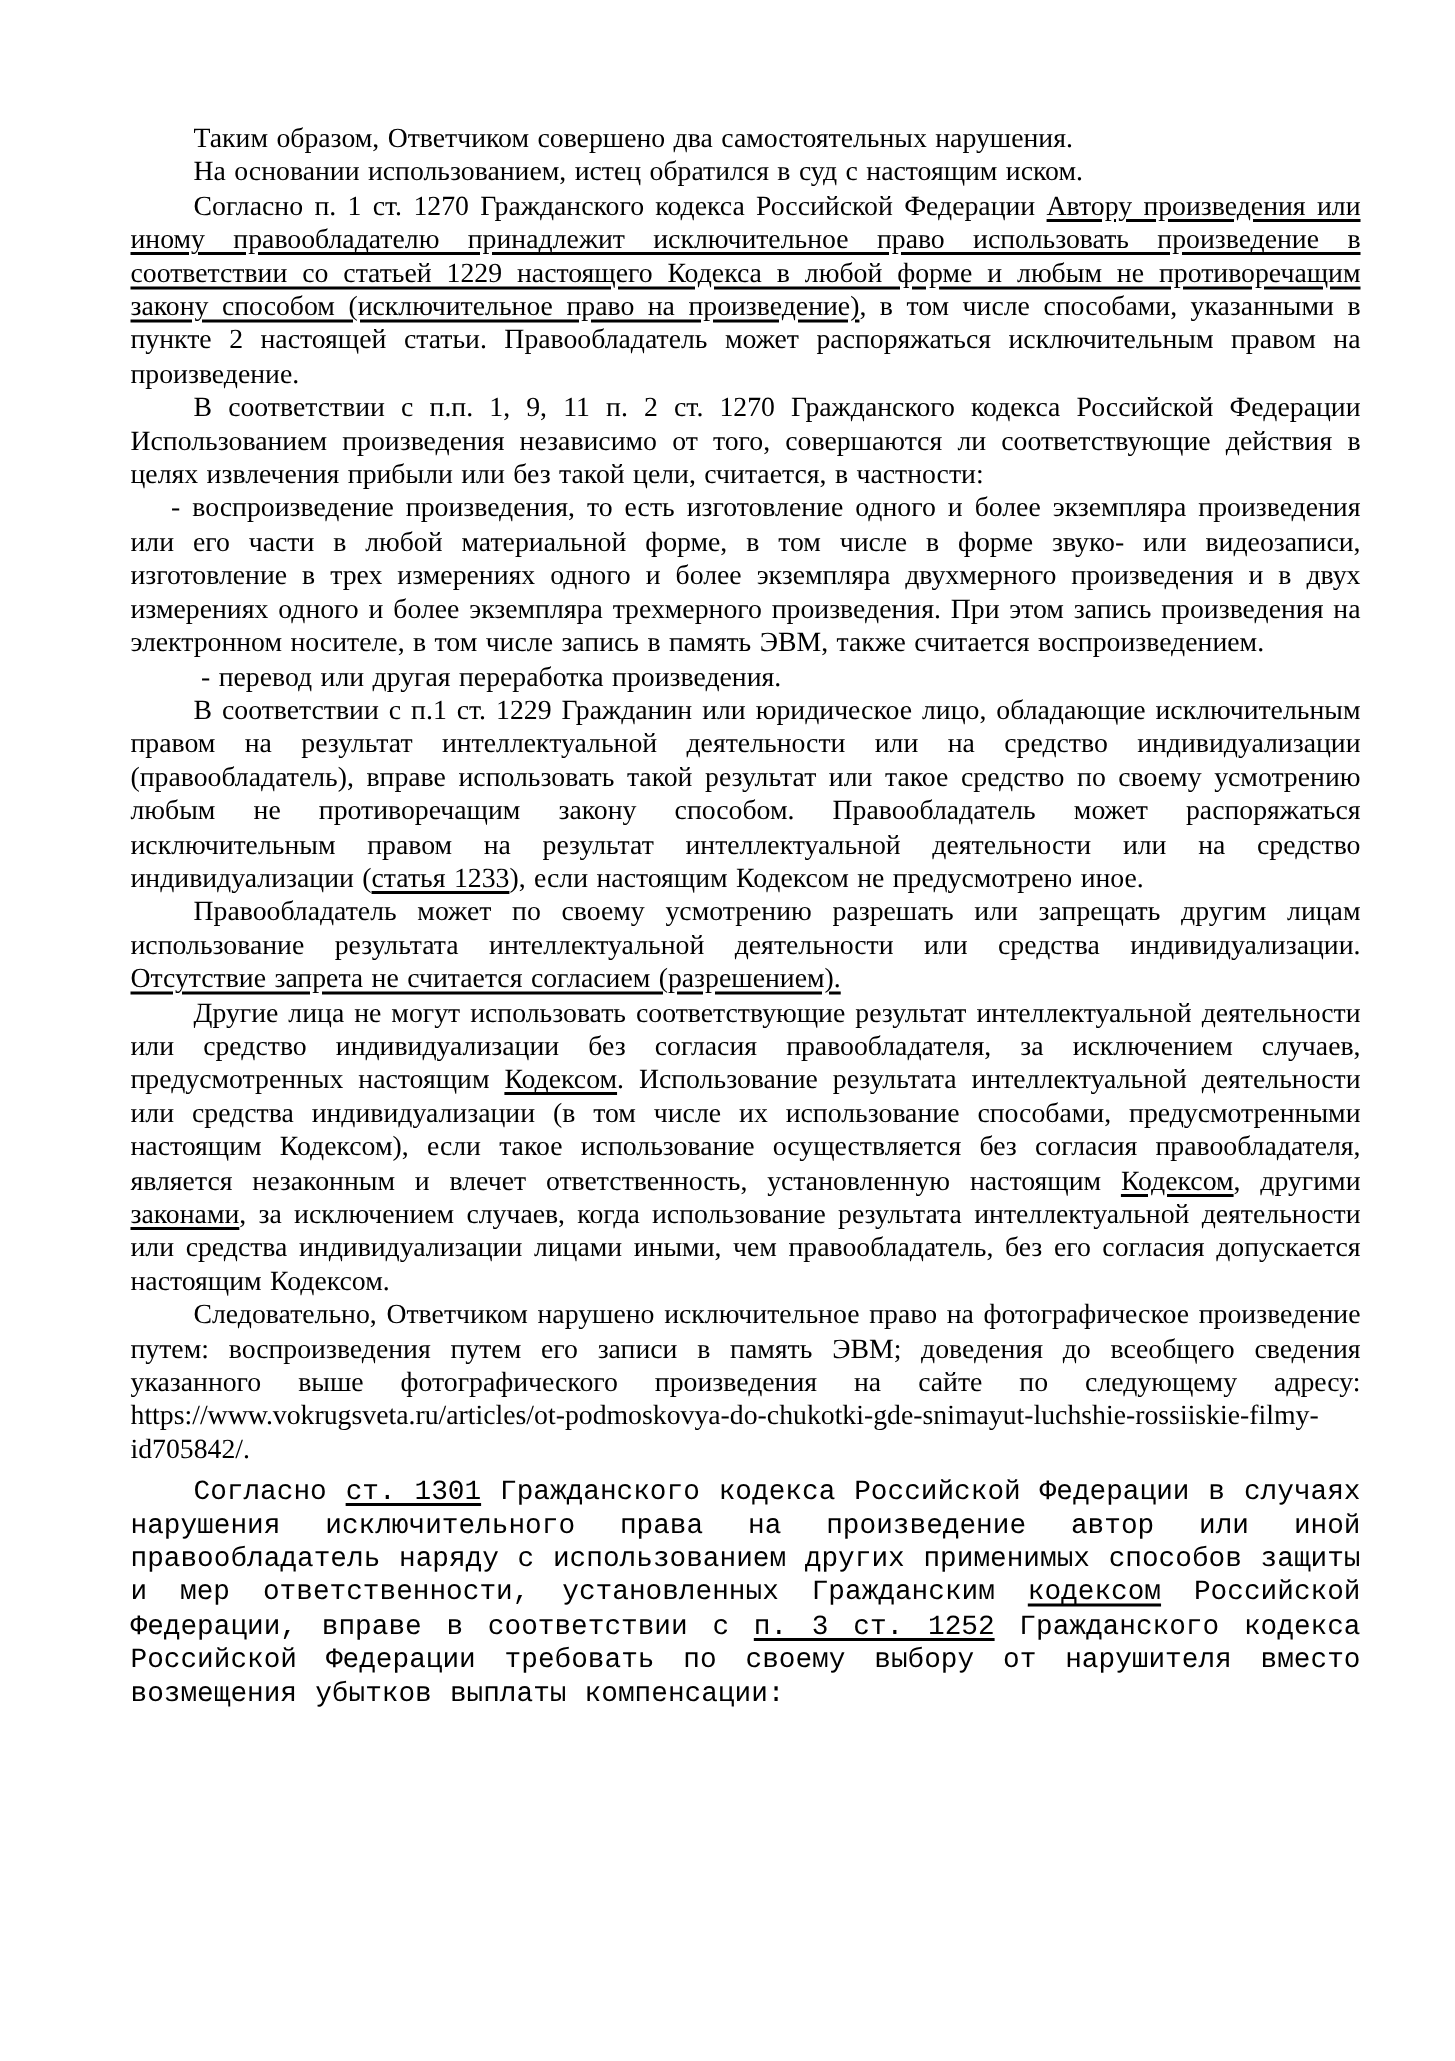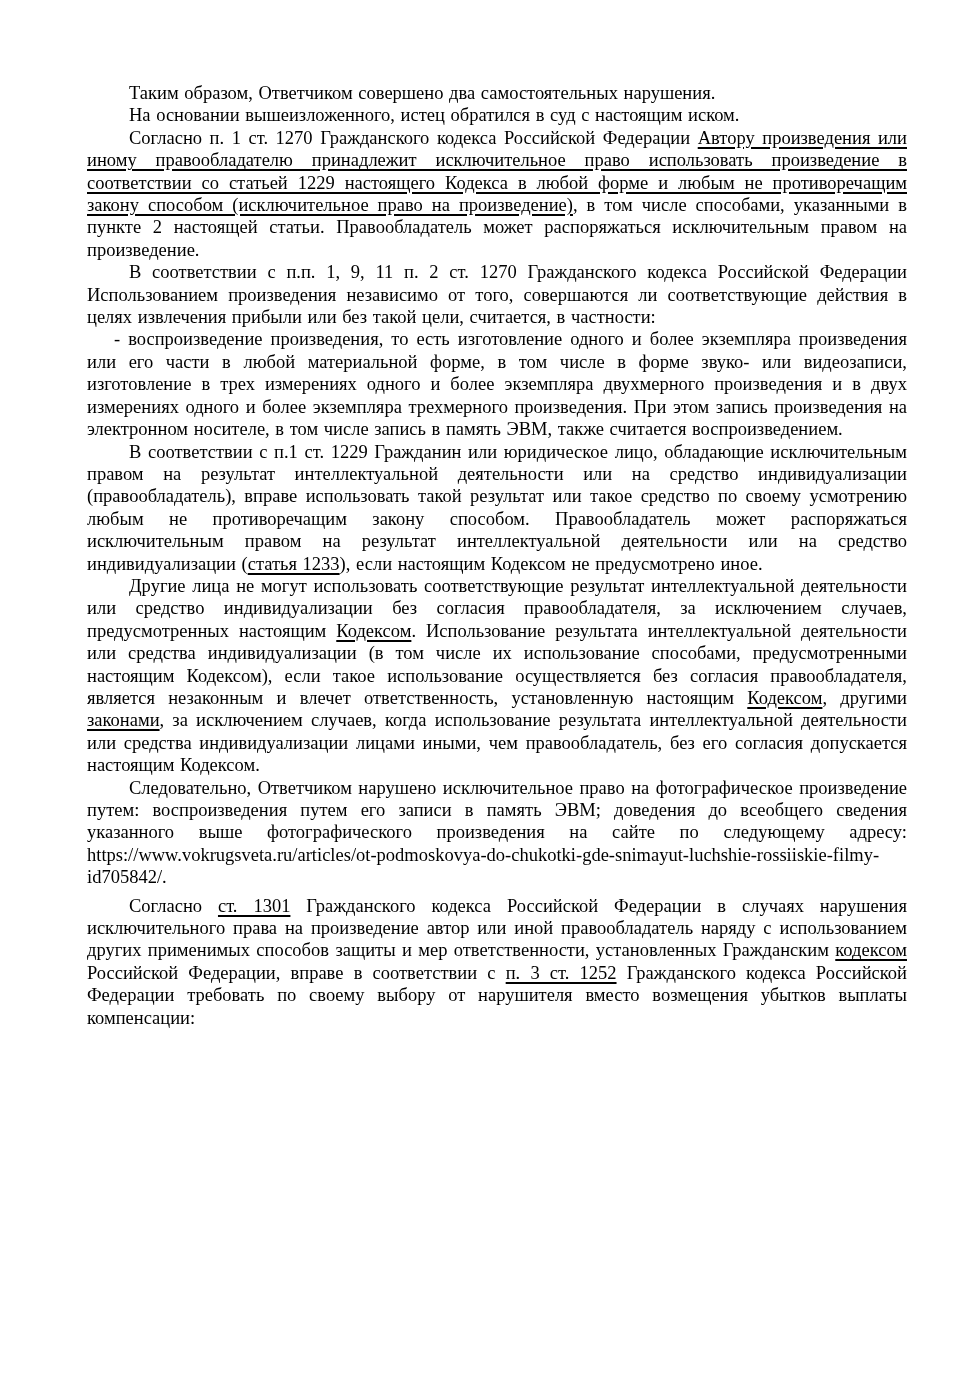--- a/index.html
+++ b/index.html
@@ -30,35 +30,37 @@
     overflow-wrap: anywhere;
   }
   .p-small {
     font-size: 15.5px !important;
     line-height: 21.5px !important;
     text-indent: 36px !important;
     word-spacing: 2px !important;
   }
   .p-dash { text-indent: 27px !important; }
   .p-dashwide { text-indent: 47px !important; }
-  .p-spaced { margin-top: 6px !important; }
+  .p-spaced { margin-top: 6px !important; font-family: Liberation Mono, monospace; }
   .u {
     text-decoration: underline;
     text-underline-offset: 3px;
     text-decoration-thickness: 1.5px;
   }
 </style>
 </head>
 <body>
 
 <div class="page">
   <div id="doc-body">
       <p><span>Таким образом, Ответчиком совершено два самостоятельных нарушения.</span></p>
-      <p><span>На основании вышеизложенного, истец обратился в суд с настоящим иском.</span></p>
+      <p><span>На основании использованием, истец обратился в суд с настоящим иском.</span></p>
       <p><span>Согласно п. 1 ст. 1270 Гражданского кодекса Российской Федерации </span><span class="u">Автору произведения или иному правообладателю принадлежит исключительное право использовать произведение в соответствии со статьей 1229 настоящего Кодекса в любой форме и любым не противоречащим закону способом (исключительное право на произведение)</span><span>, в том числе способами, указанными в пункте 2 настоящей статьи. Правообладатель может распоряжаться исключительным правом на произведение.</span></p>
       <p><span>В соответствии с п.п. 1, 9, 11 п. 2 ст. 1270 Гражданского кодекса Российской Федерации Использованием произведения независимо от того, совершаются ли соответствующие действия в целях извлечения прибыли или без такой цели, считается, в частности:</span></p>
       <p class="p-dash"><span>- воспроизведение произведения, то есть изготовление одного и более экземпляра произведения или его части в любой материальной форме, в том числе в форме звуко- или видеозаписи, изготовление в трех измерениях одного и более экземпляра двухмерного произведения и в двух измерениях одного и более экземпляра трехмерного произведения. При этом запись произведения на электронном носителе, в том числе запись в память ЭВМ, также считается воспроизведением.</span></p>
+      <p class="p-dashwide"><span>- перевод или другая переработка произведения.</span></p>
       <p><span>В соответствии с п.1 ст. 1229 Гражданин или юридическое лицо, обладающие исключительным правом на результат интеллектуальной деятельности или на средство индивидуализации (правообладатель), вправе использовать такой результат или такое средство по своему усмотрению любым не противоречащим закону способом. Правообладатель может распоряжаться исключительным правом на результат интеллектуальной деятельности или на средство индивидуализации (</span><span class="u">статья 1233</span><span>), если настоящим Кодексом не предусмотрено иное.</span></p>
+      <p><span>Правообладатель может по своему усмотрению разрешать или запрещать другим лицам использование результата интеллектуальной деятельности или средства индивидуализации. </span><span class="u">Отсутствие запрета не считается согласием (разрешением).</span></p>
       <p><span>Другие лица не могут использовать соответствующие результат интеллектуальной деятельности или средство индивидуализации без согласия правообладателя, за исключением случаев, предусмотренных настоящим </span><span class="u">Кодексом</span><span>. Использование результата интеллектуальной деятельности или средства индивидуализации (в том числе их использование способами, предусмотренными настоящим Кодексом), если такое использование осуществляется без согласия правообладателя, является незаконным и влечет ответственность, установленную настоящим </span><span class="u">Кодексом</span><span>, другими </span><span class="u">законами</span><span>, за исключением случаев, когда использование результата интеллектуальной деятельности или средства индивидуализации лицами иными, чем правообладатель, без его согласия допускается настоящим Кодексом.</span></p>
       <p><span>Следовательно, Ответчиком нарушено исключительное право на фотографическое произведение путем: воспроизведения путем его записи в память ЭВМ; доведения до всеобщего сведения указанного выше фотографического произведения на сайте по следующему адресу: </span><span>https://www.vokrugsveta.ru/articles/ot-podmoskovya-do-chukotki-gde-snimayut-luchshie-rossiiskie-filmy-id705842/.</span></p>
       <p class="p-spaced"><span>Согласно </span><span class="u">ст. 1301</span><span> Гражданского кодекса Российской Федерации в случаях нарушения исключительного права на произведение автор или иной правообладатель наряду с использованием других применимых способов защиты и мер ответственности, установленных Гражданским </span><span class="u">кодексом</span><span> Российской Федерации, вправе в соответствии с </span><span class="u">п. 3 ст. 1252</span><span> Гражданского кодекса Российской Федерации требовать по своему выбору от нарушителя вместо возмещения убытков выплаты компенсации:</span></p>
     </div>
 </div>
 
 </body></html>

